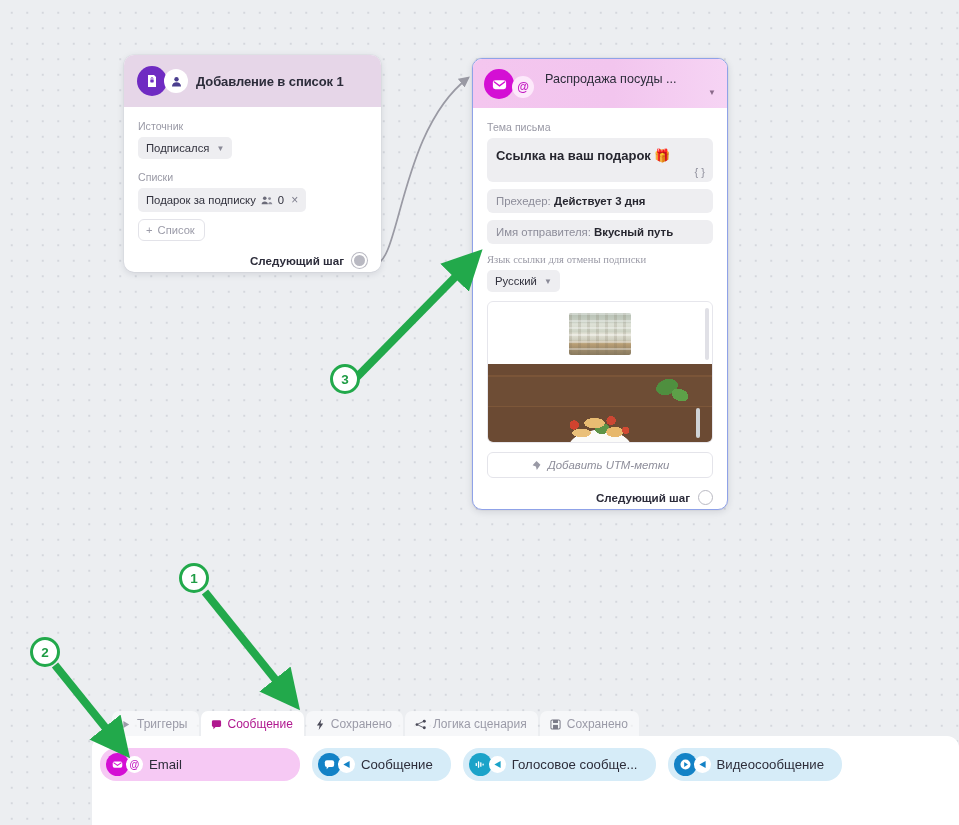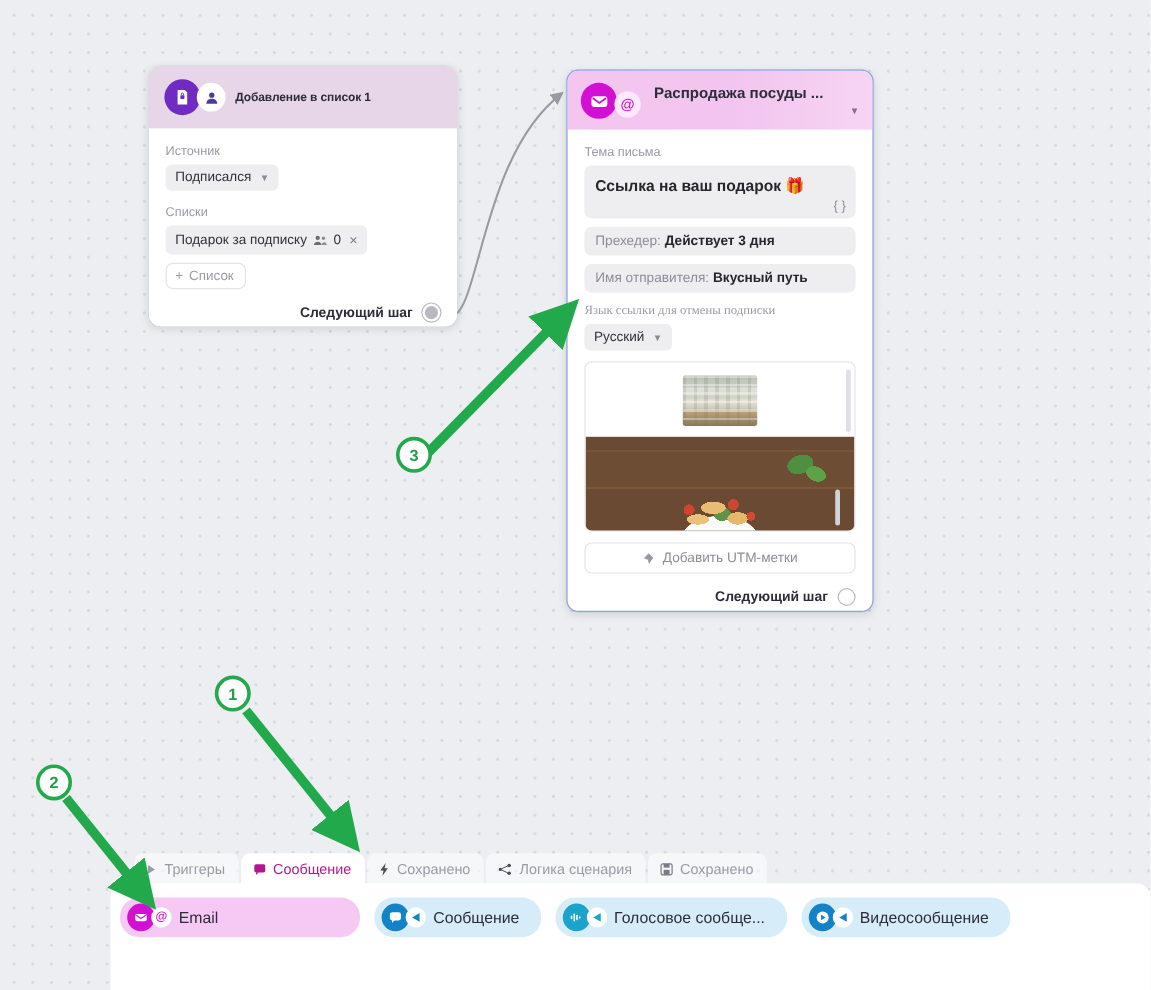--- a/index.html
+++ b/index.html
@@ -26,21 +26,21 @@
     box-shadow: 0 2px 7px rgba(30,35,60,.13), 0 0 0 .6px rgba(120,120,150,.10);
     overflow: hidden;
   }
   .node-head {
     display: flex;
     align-items: center;
     padding: 11px 12px 11px 13px;
     gap: 8px;
   }
   .node-title {
-    font-size: 10px;
+    font-size: 13px;
     font-weight: bold;
     color: #2c2c3a;
     letter-spacing: -0.1px;
     white-space: nowrap;
   }
   .node-body { padding: 10px 14px 4px 14px; }
 
   .field-label {
     font-size: 10.6px;
     color: #9a9aa6;
@@ -143,21 +143,21 @@
     width: 22px; height: 22px;
     border-radius: 50%;
     background: #fde9fb;
     display: flex; align-items: center; justify-content: center;
     margin-left: -10px; margin-top: 7px;
     flex: 0 0 auto; z-index: 2;
     color: #c21bc2; font-size: 12px; font-weight: bold;
   }
   .email-head-text { flex: 1 1 auto; min-width: 0; padding-left: 3px; }
   .email-title {
-    font-size: 12.6px; font-weight: bold; color: #2c2c3a;
+    font-size: 12.6px; font-weight: normal; color: #2c2c3a;
     white-space: nowrap; overflow: hidden; text-overflow: ellipsis;
   }
   .email-sub-blur {
     margin-top: 4px;
     height: 11px; width: 86%;
     border-radius: 4px;
     background: linear-gradient(90deg, #e6a7e4, #e9b2e7 40%, #edbbea 70%, #f0c7ee);
     filter: blur(3px);
     opacity: .85;
   }
@@ -267,20 +267,21 @@
   .utm-btn {
     display: flex; align-items: center; justify-content: center;
     gap: 6px;
     margin-top: 9px;
     background: #ffffff;
     border: 1px solid #e4e4ea;
     border-radius: 6px;
     padding: 6px 8px;
     font-size: 11.4px;
     color: #8d8d9a;
+    font-style: italic;
   }
 
   
   #connector { position: absolute; left: 0; top: 0; pointer-events: none; }
 
   
   .marker {
     position: absolute;
     width: 30px; height: 30px;
     border-radius: 50%;

